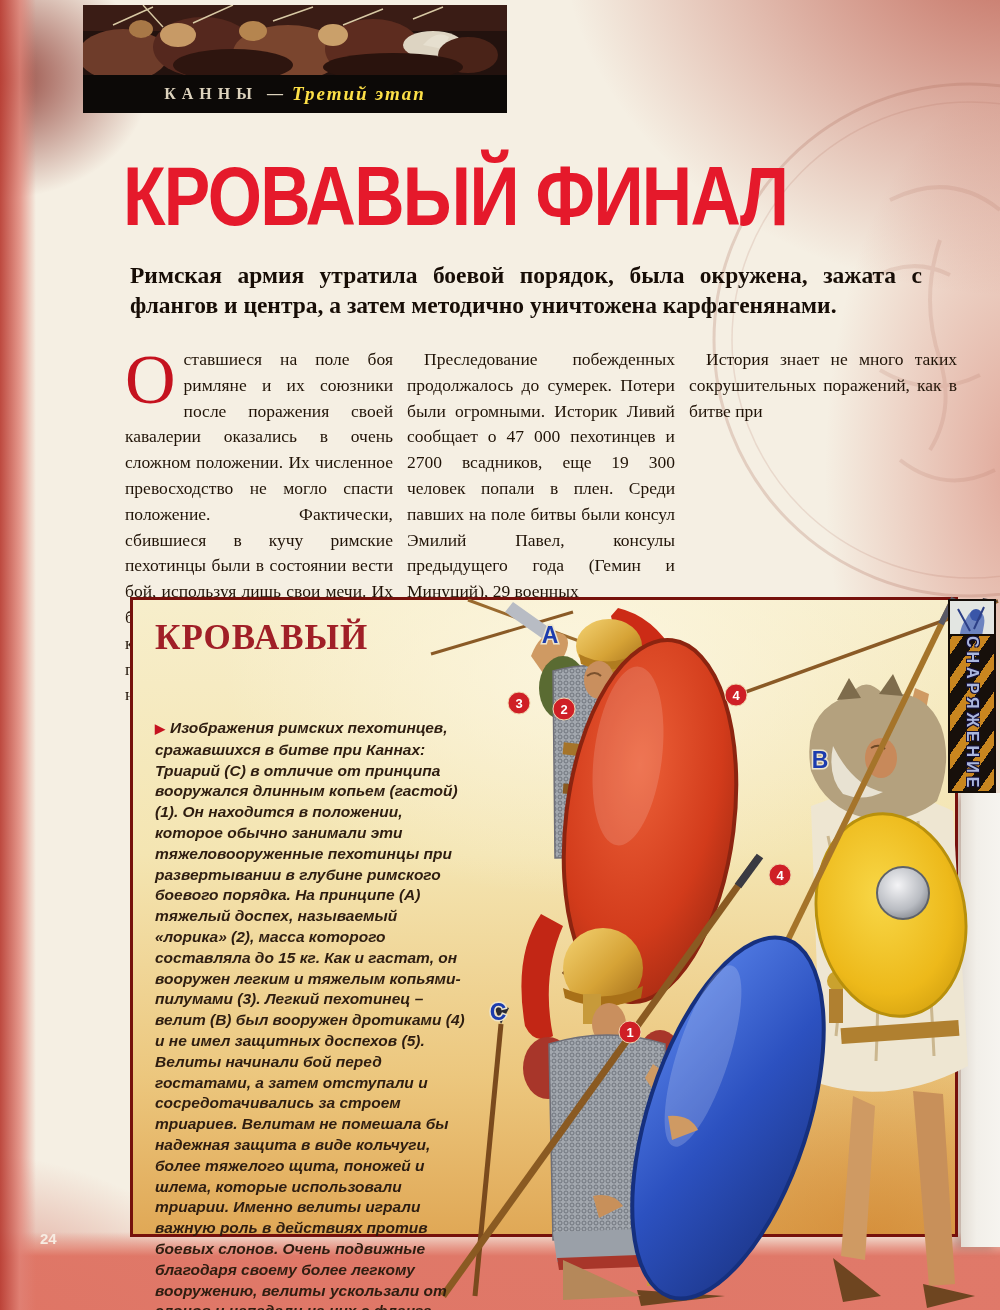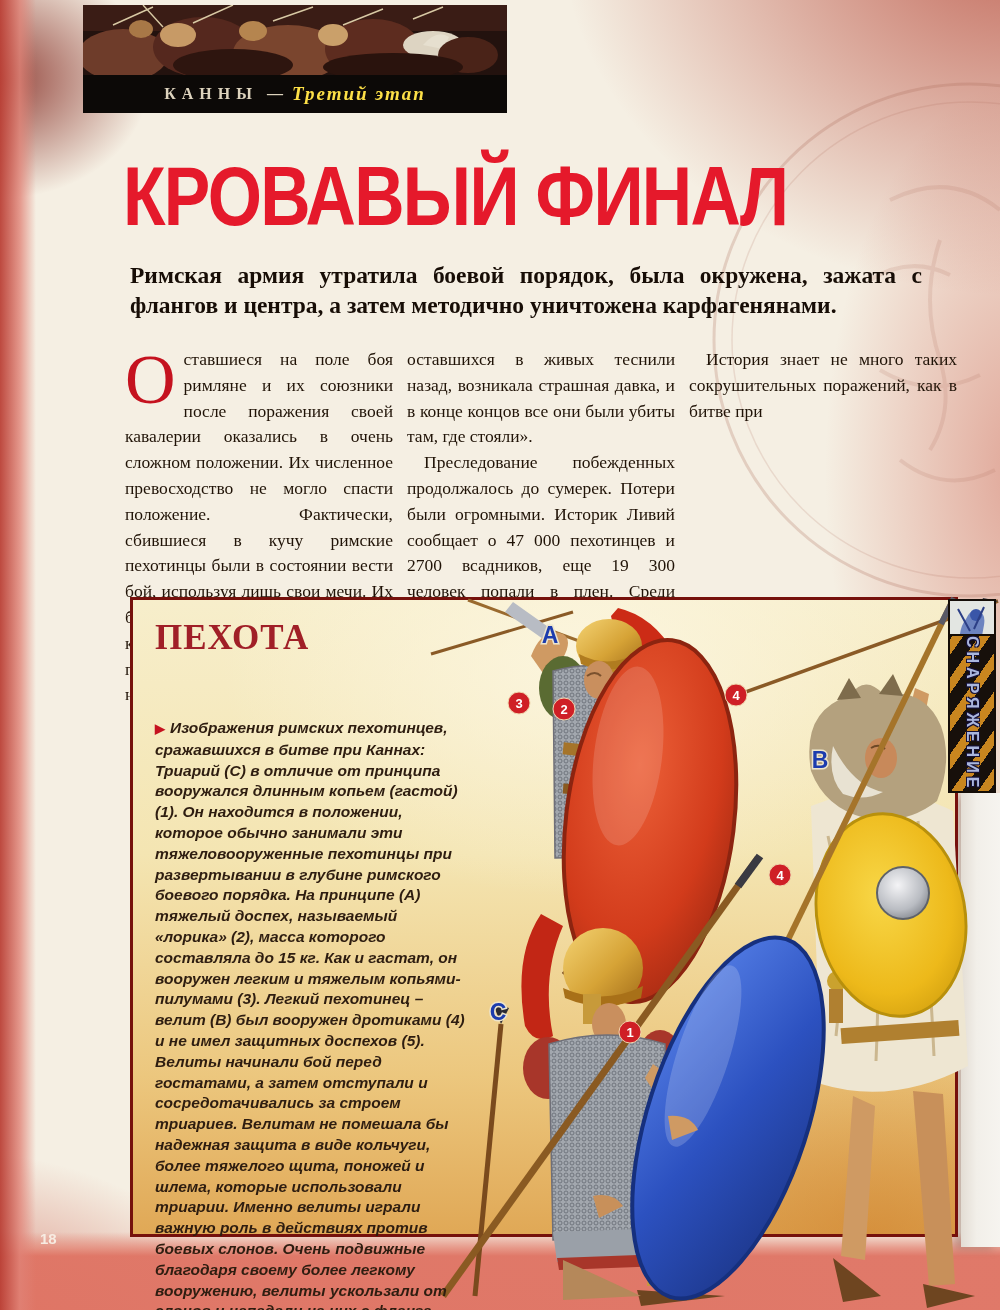--- a/index.html
+++ b/index.html
@@ -118,21 +118,20 @@
   </div>
 
   <h1 class="title">КРОВАВЫЙ ФИНАЛ</h1>
   <p class="lede">Римская армия утратила боевой порядок, была окружена, зажата с флангов и центра, а затем методично уничтожена карфагенянами.</p>
 
   <div class="columns">
     <div class="col">
       <p class="p"><span class="dropcap">О</span><span>ставшиеся на поле боя римляне и их союзники после поражения своей кавалерии оказались в очень сложном положении. Их численное превосходство не могло спасти положение. Фактически, сбившиеся в кучу римские пехотинцы были в состоянии вести бой, используя лишь свои мечи. Их безжалостно истребляли карфагенские войска. Полибий пишет: «пока их внешние ряды непрерывно сражались,</span></p>
     </div>
     <div class="col">
-      <p class="p">оставшихся в живых теснили назад, возникала страшная давка, и в конце концов все они были убиты там, где стояли».</p>
       <p class="p indent">Преследование побежденных продолжалось до сумерек. Потери были огромными. Историк Ливий сообщает о 47 000 пехотинцев и 2700 всадников, еще 19 300 человек попали в плен. Среди павших на поле битвы были консул Эмилий Павел, консулы предыдущего года (Гемин и Минуций), 29 военных</p>
     </div>
     <div class="col">
       <p class="p indent">История знает не много таких сокрушительных поражений, как в битве при</p>
     </div>
   </div>
 
   <div class="infobox">
 
     <svg class="illus" viewBox="0 0 560 712">
@@ -290,32 +289,32 @@
             <circle cx="367" cy="279" r="11" fill="#cf1f26" stroke="#f0d7ae" stroke-width="1"></circle>
             <text x="367" y="284" font-size="13" font-weight="bold" fill="#ffffff">4</text>
           </g>
         <g>
             <circle cx="217" cy="436" r="11" fill="#cf1f26" stroke="#f0d7ae" stroke-width="1"></circle>
             <text x="217" y="441" font-size="13" font-weight="bold" fill="#ffffff">1</text>
           </g>
       </g>
     </svg>
 
-    <h2 class="box-title"><span>ПЕХОТА</span><br></h2>
+    <h2 class="box-title"><span>КРОВАВЫЙ</span><br></h2>
 
     <p class="caption"><span class="bullet">▶</span><span>Изображения римских пехотинцев, сражавшихся в битве при Каннах: Триарий (C) в отличие от принципа вооружался длинным копьем (гастой) (1). Он находится в положении, которое обычно занимали эти тяжеловооруженные пехотинцы при развертывании в глубине римского боевого порядка. На принципе (A) тяжелый доспех, называемый «лорика» (2), масса которого составляла до 15 кг. Как и гастат, он вооружен легким и тяжелым копьями-пилумами (3). Легкий пехотинец – велит (B) был вооружен дротиками (4) и не имел защитных доспехов (5). Велиты начинали бой перед гостатами, а затем отступали и сосредотачивались за строем триариев. Велитам не помешала бы надежная защита в виде кольчуги, более тяжелого щита, поножей и шлема, которые использовали триарии. Именно велиты играли важную роль в действиях против боевых слонов. Очень подвижные благодаря своему более легкому вооружению, велиты ускользали от слонов и нападали на них с фланга. Проверенной тактикой стало нанесение ударов копьями в бока этих животных, когда они проходили мимо велитов.</span></p>
   </div>
 
   <div class="tab">
     <div class="tab-icon">
       <svg width="44" height="54" viewBox="0 0 44 54">
         <rect width="44" height="54" fill="#e3e6e2"></rect>
         <path d="M10 46 Q8 28 16 18 Q20 8 28 10 Q36 12 34 24 L30 46 Z" fill="#6d84c0"></path>
         <circle cx="26" cy="14" r="6" fill="#3a56a8"></circle>
         <path d="M8 8 L20 30 M34 6 L24 28 M14 50 L30 34" stroke="#2c3f86" stroke-width="2" fill="none"></path>
         <path d="M4 40 q10 -6 20 2" stroke="#55699f" stroke-width="2" fill="none"></path>
       </svg>
     </div>
     <div class="tab-label">СНАРЯЖЕНИЕ</div>
   </div>
 
-  <div class="pagenum">18</div>
+  <div class="pagenum">24</div>
 </div>
 
 </body></html>

